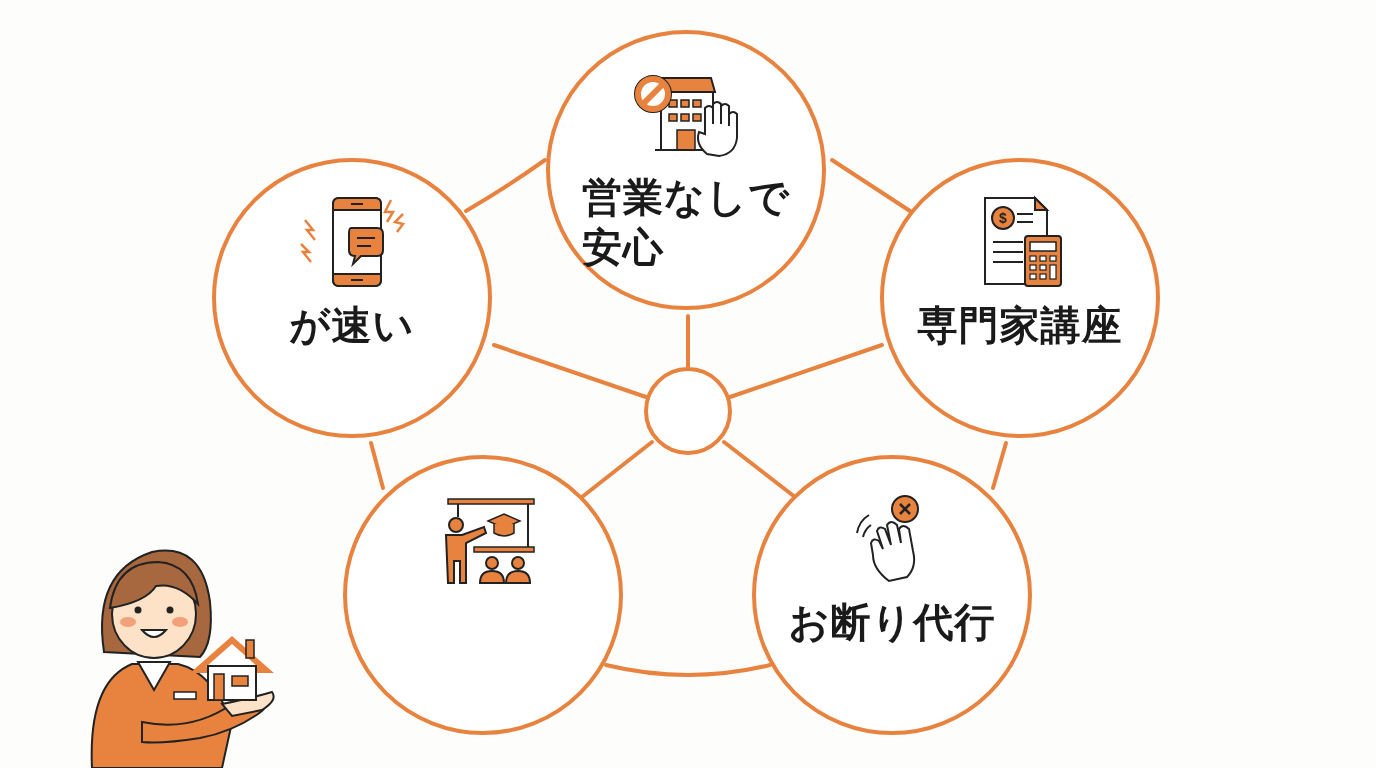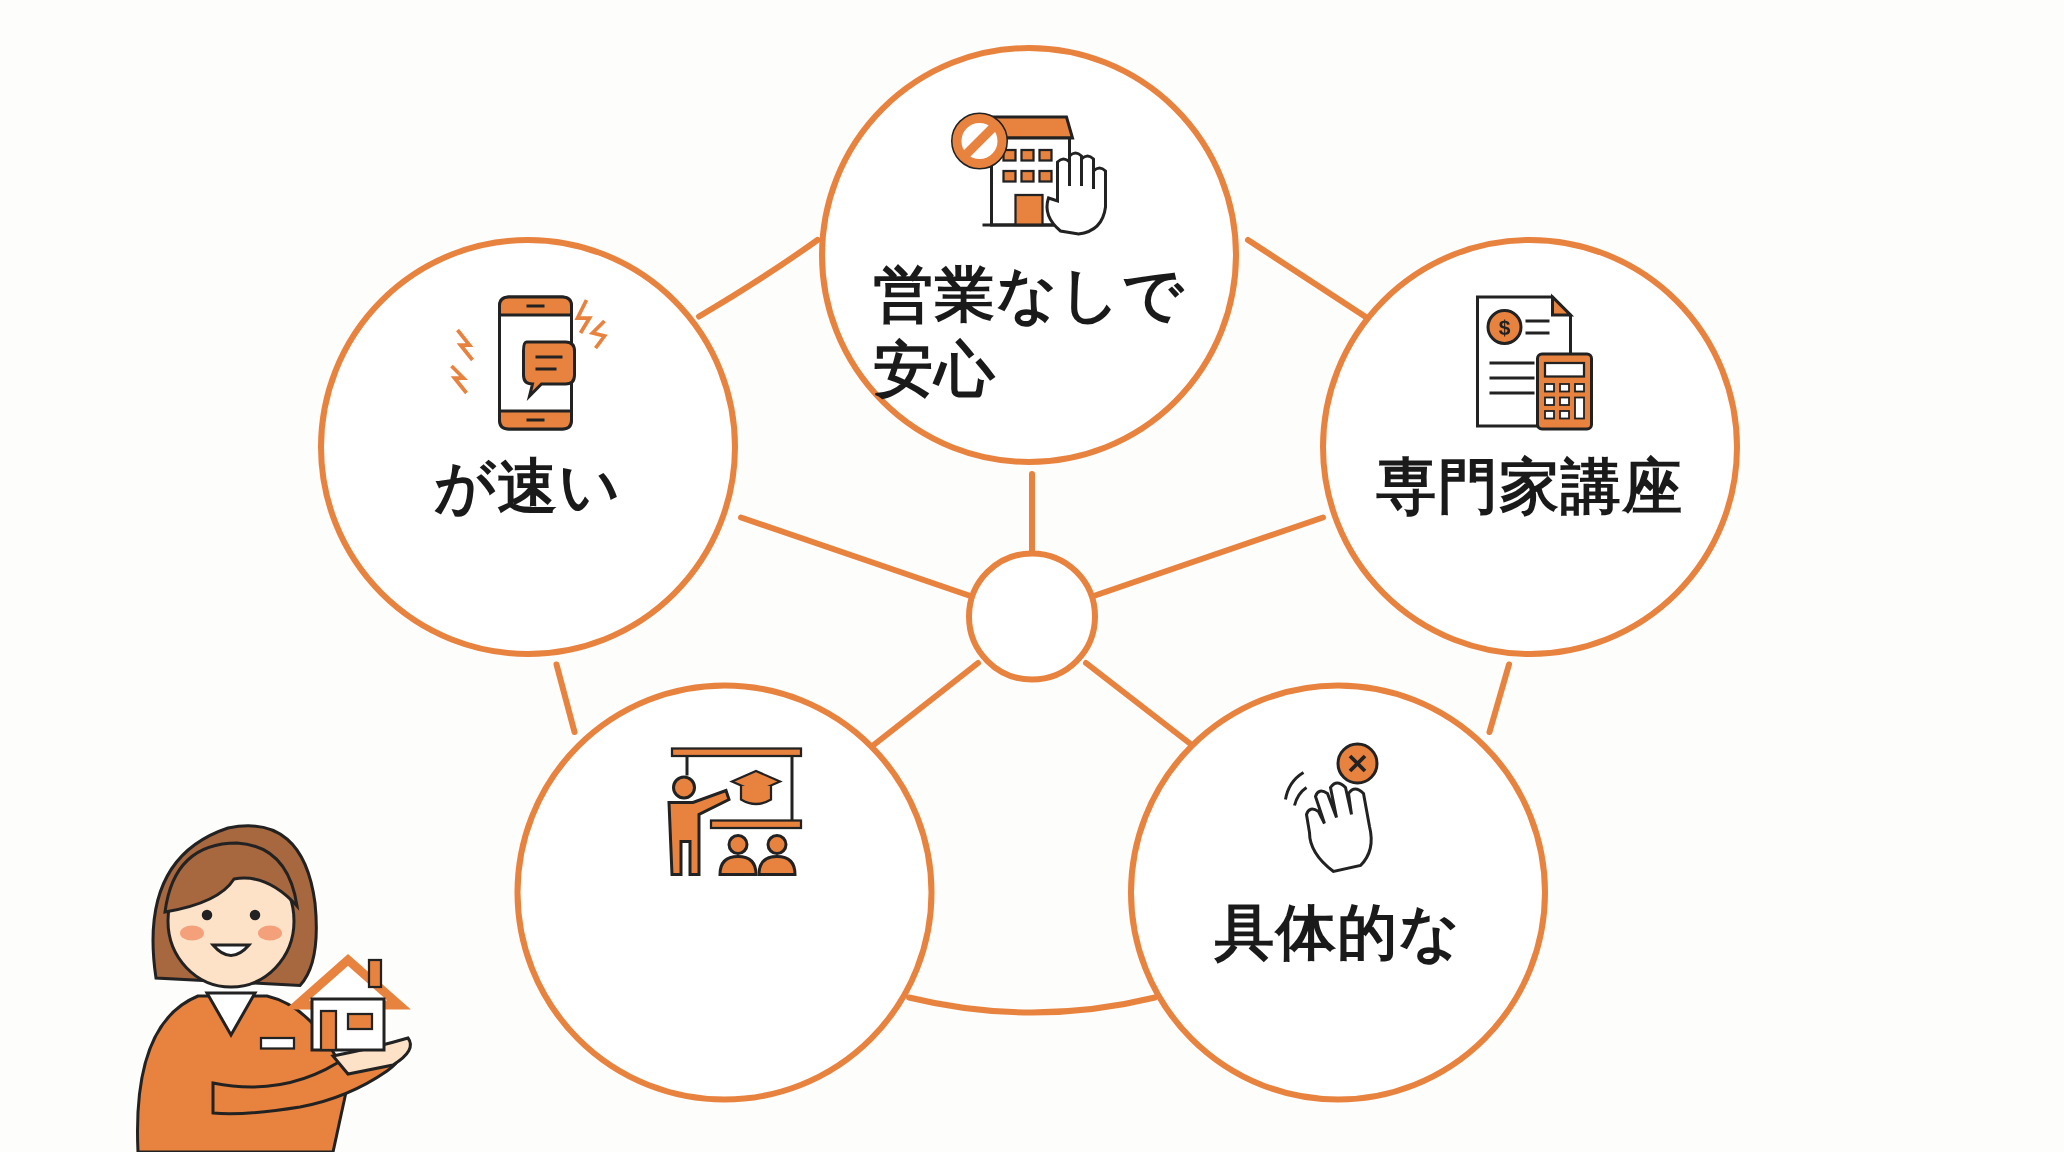--- a/index.html
+++ b/index.html
@@ -165,21 +165,21 @@
       <svg width="130" height="100" viewBox="0 0 130 100">
         <circle cx="78" cy="20" r="13" fill="#e8833f" stroke="#222" stroke-width="2"></circle>
         <line x1="73" y1="15" x2="83" y2="25" stroke="#222" stroke-width="2.5"></line>
         <line x1="83" y1="15" x2="73" y2="25" stroke="#222" stroke-width="2.5"></line>
         <path d="M30 44 Q32 32 42 26" fill="none" stroke="#222" stroke-width="2"></path>
         <path d="M36 48 Q38 40 44 36" fill="none" stroke="#222" stroke-width="2"></path>
         <path d="M62 92 Q46 80 46 66 L44 54 Q46 48 52 52 L56 60 L50 42 Q52 36 58 40 L64 56 L60 36 Q64 30 70 36 L74 54 L72 40 Q76 34 82 40 L86 62 Q90 78 80 88 Z" fill="#fff" stroke="#222" stroke-width="2"></path>
       </svg>
     </div>
     <div class="label">
-      <div>具体的な</div>
+      <div>お断り代行</div>
     </div>
   </div>
 
   <div class="mascot">
     <svg width="210" height="236" viewBox="0 0 210 236">
 
       <path d="M22 120 Q10 40 70 20 Q120 10 128 70 Q132 110 118 125 Z" fill="#a8683f" stroke="#222" stroke-width="2"></path>
 
       <ellipse cx="72" cy="82" rx="42" ry="44" fill="#fde2c8" stroke="#222" stroke-width="2"></ellipse>
 

